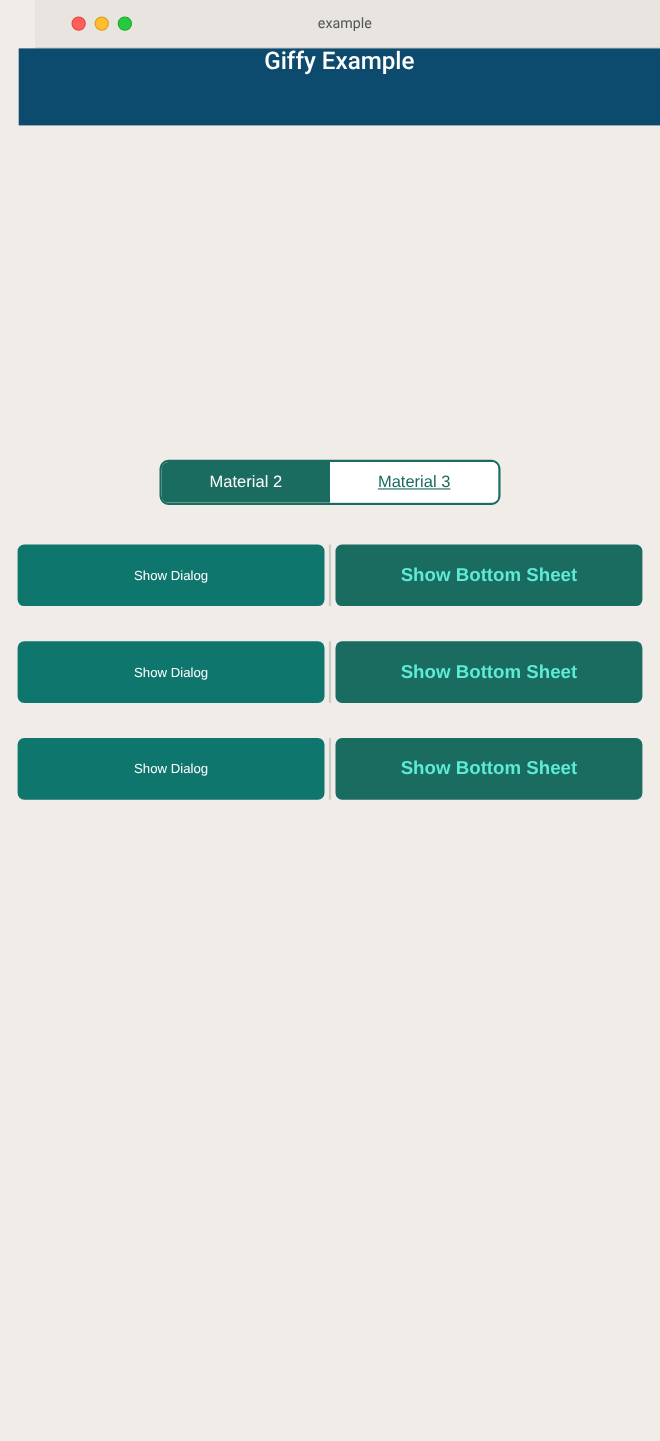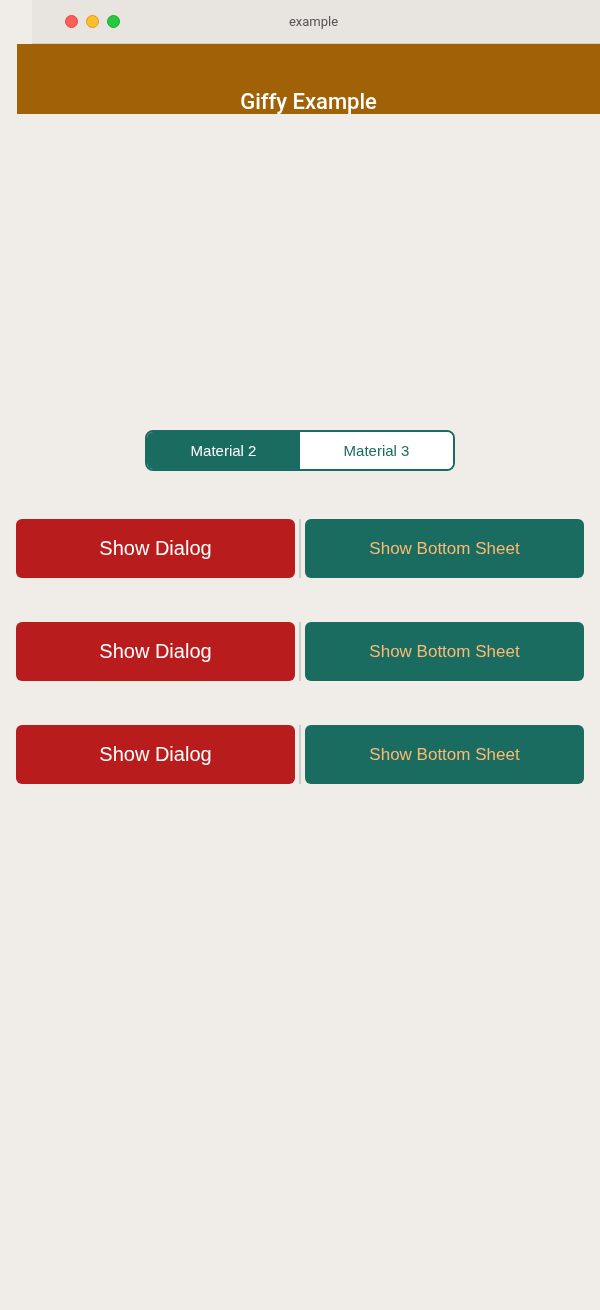--- a/index.html
+++ b/index.html
@@ -45,40 +45,40 @@
     .window-title {
       flex: 1;
       text-align: center;
       font-size: 13px;
       color: #555;
       font-weight: 400;
       margin-left: -60px;
     }
 
     .app-header {
-      background: #a16207;
+      background: #0c4a6e;
       height: 70px;
       display: flex;
-      align-items: flex-end;
+      align-items: flex-start;
       justify-content: center;
       margin-left: 17px;
     }
 
     .app-header-title {
       color: white;
       font-size: 22px;
       font-weight: 500;
     }
 
     .content-area {
       padding: 20px 16px;
       display: flex;
       flex-direction: column;
       align-items: center;
-      gap: 16px;
+      gap: 4px;
     }
 
     .spacer-large {
       height: 280px;
     }
 
     .tab-container {
       display: flex;
       border: 2px solid #1a6b60;
       border-radius: 8px;
@@ -99,20 +99,21 @@
     }
 
     .tab-button.active {
       background: #1a6b60;
       color: white;
     }
 
     .tab-button.inactive {
       background: white;
       color: #1a6b60;
+      text-decoration: underline;
     }
 
     .section {
       width: 100%;
       max-width: 580px;
       margin-bottom: 28px;
     }
 
     .section-title {
       text-align: center;
@@ -124,40 +125,40 @@
 
     .button-row {
       display: flex;
       width: 100%;
       gap: 0;
       align-items: stretch;
     }
 
     .btn-dialog {
       flex: 1;
-      background: #b91c1c;
+      background: #0f766e;
       color: white;
       border: none;
       padding: 18px 12px;
-      font-size: 20px;
+      font-size: 12px;
       font-weight: 500;
       cursor: pointer;
       border-radius: 6px;
       margin-right: 4px;
       transition: background 0.15s;
     }
 
     .btn-sheet {
       flex: 1;
       background: #1a6b60;
-      color: #fdba74;
+      color: #5eead4;
       border: none;
       padding: 18px 12px;
       font-size: 17px;
-      font-weight: 400;
+      font-weight: 700;
       cursor: pointer;
       border-radius: 6px;
       margin-left: 4px;
       transition: background 0.15s;
     }
 
     .divider {
       width: 2px;
       background: #ccc;
       align-self: stretch;

